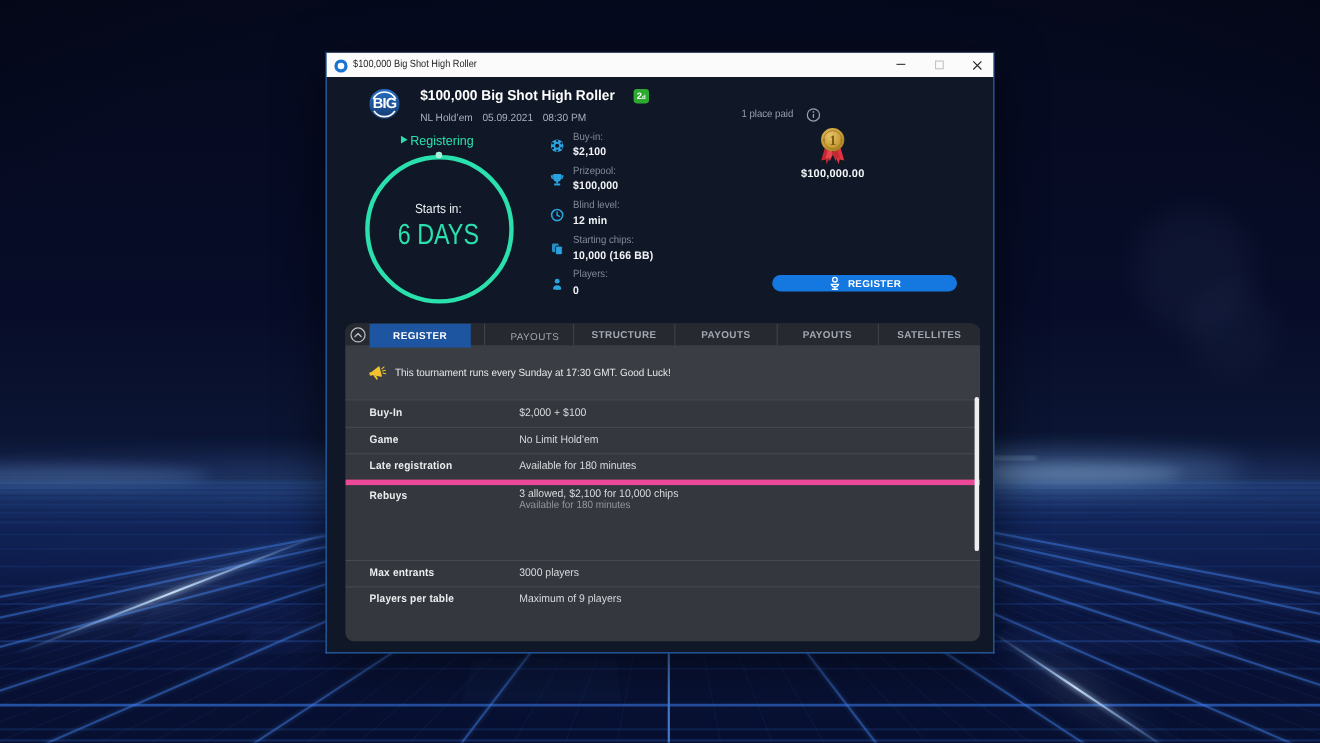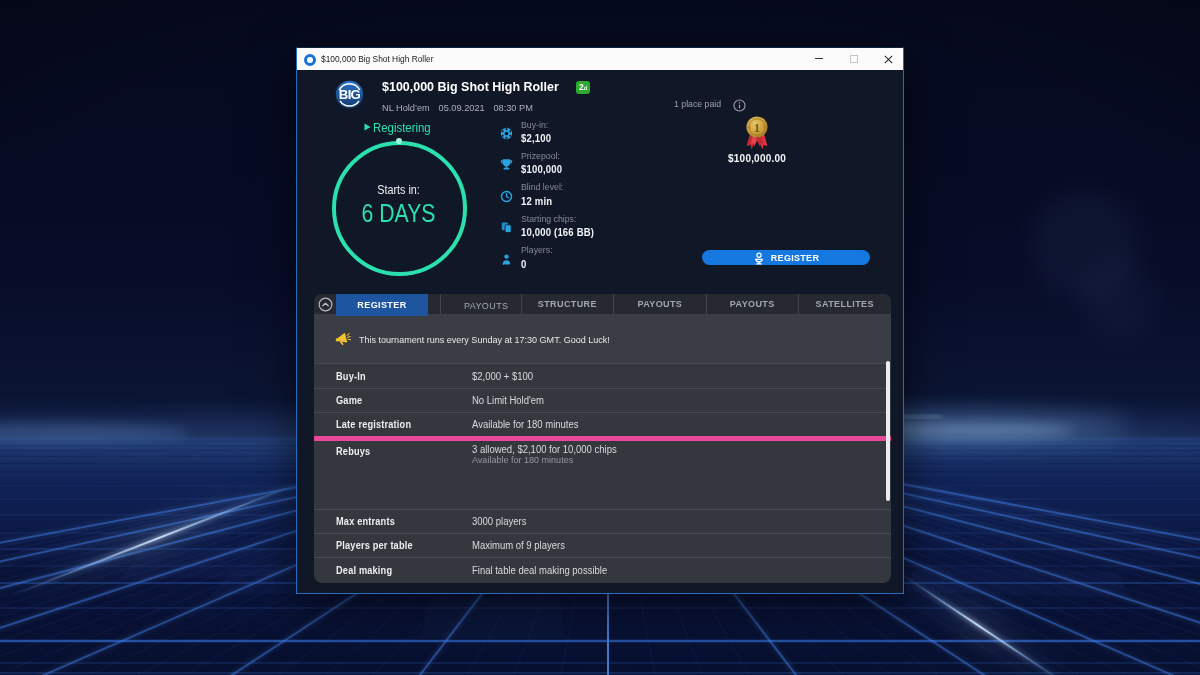--- a/index.html
+++ b/index.html
@@ -343,20 +343,16 @@
 <div style="position:absolute;left:158px;top:13.5px;font-size:9.5px;color:#94979d;transform:scaleX(0.95);transform-origin:left;white-space:nowrap">Available for 180 minutes</div>
         </div>
 <div style="position:absolute;left:0;top:214.5px;width:577px;height:24.1px;border-top:1px solid #474a51">
           <div style="position:absolute;left:22px;top:50%;transform:translateY(-50%) scaleX(0.92);transform-origin:left;font-size:10px;font-weight:bold;color:#eceef0;letter-spacing:0.2px;white-space:nowrap">Max entrants</div>
           <div style="position:absolute;left:158px;top:50%;transform:translateY(-50%) scaleX(0.95);transform-origin:left;font-size:10px;color:#d8dade;white-space:nowrap">3000 players</div>
         </div>
 <div style="position:absolute;left:0;top:238.6px;width:577px;height:24.1px;border-top:1px solid #474a51">
           <div style="position:absolute;left:22px;top:50%;transform:translateY(-50%) scaleX(0.92);transform-origin:left;font-size:10px;font-weight:bold;color:#eceef0;letter-spacing:0.2px;white-space:nowrap">Players per table</div>
           <div style="position:absolute;left:158px;top:50%;transform:translateY(-50%) scaleX(0.95);transform-origin:left;font-size:10px;color:#d8dade;white-space:nowrap">Maximum of 9 players</div>
         </div>
-<div style="position:absolute;left:0;top:262.7px;width:577px;height:26.0px;border-top:1px solid #474a51">
-          <div style="position:absolute;left:22px;top:50%;transform:translateY(-50%) scaleX(0.92);transform-origin:left;font-size:10px;font-weight:bold;color:#eceef0;letter-spacing:0.2px;white-space:nowrap">Deal making</div>
-          <div style="position:absolute;left:158px;top:50%;transform:translateY(-50%) scaleX(0.95);transform-origin:left;font-size:10px;color:#d8dade;white-space:nowrap">Final table deal making possible</div>
-        </div>
 
     <div style="position:absolute;left:572.5px;top:67px;width:3.5px;height:140px;background:#ededed;border-radius:2px"></div>
   </div>
 </div>
 </div>
 </body></html>

